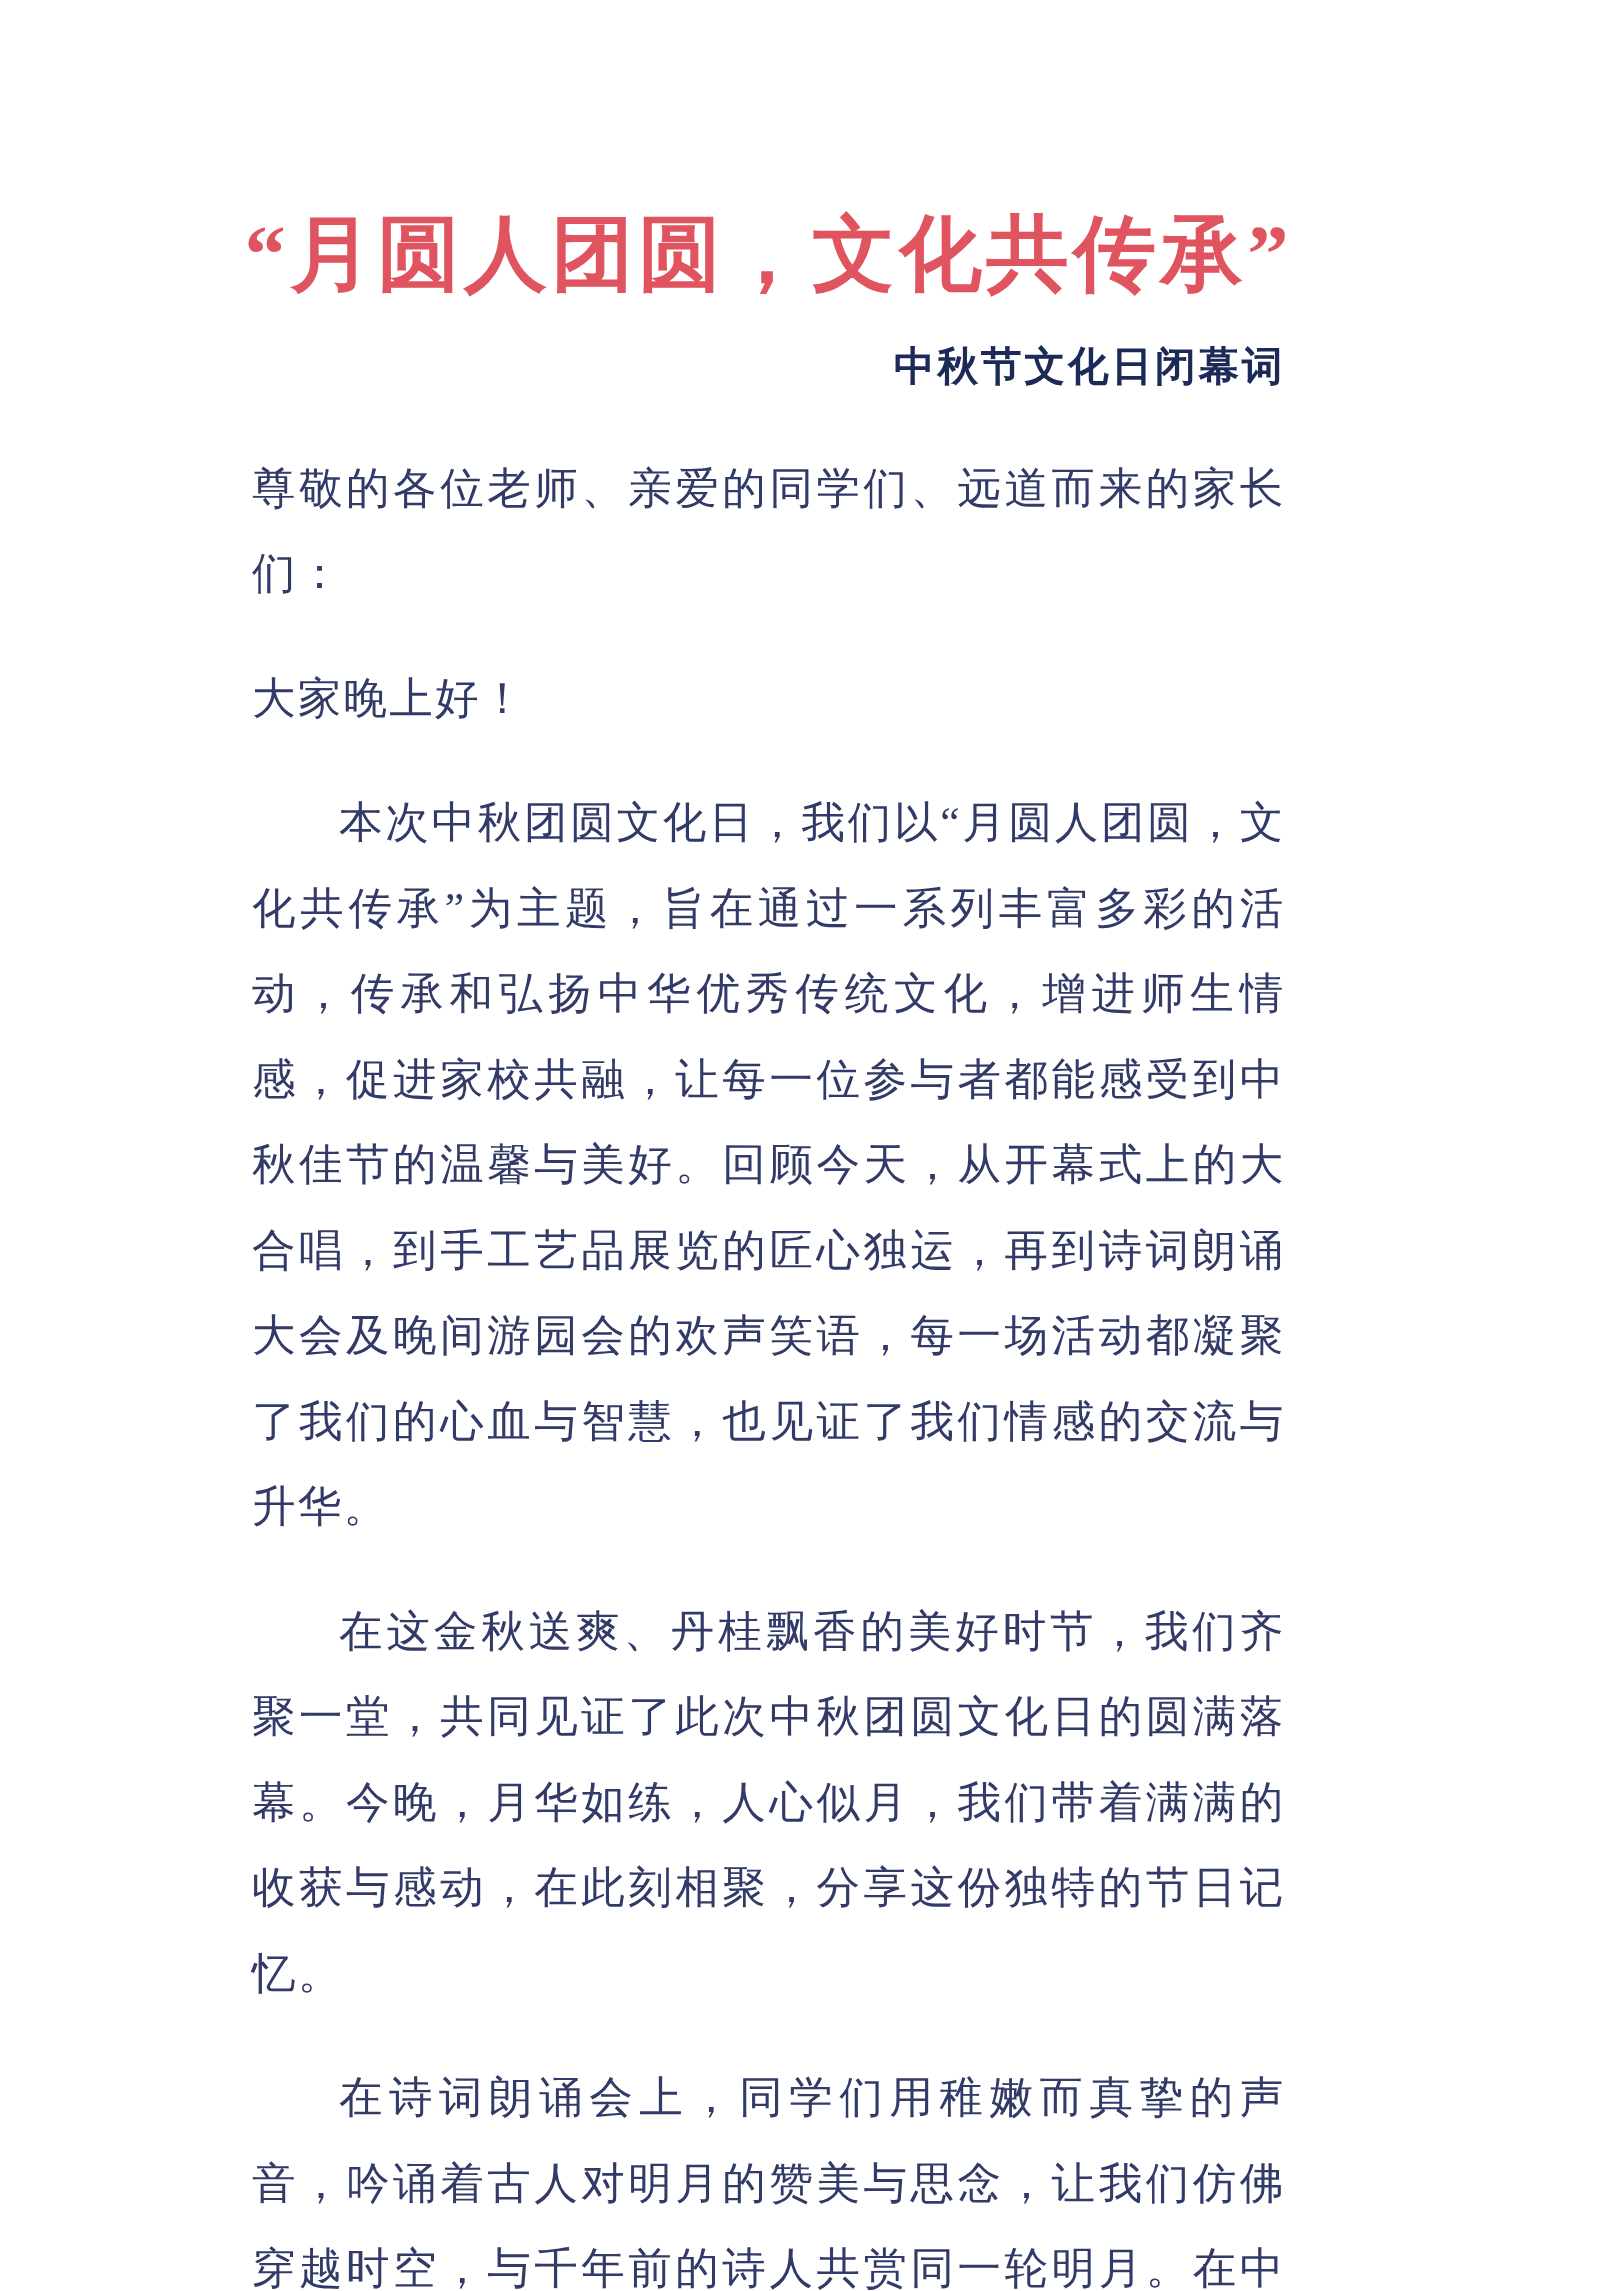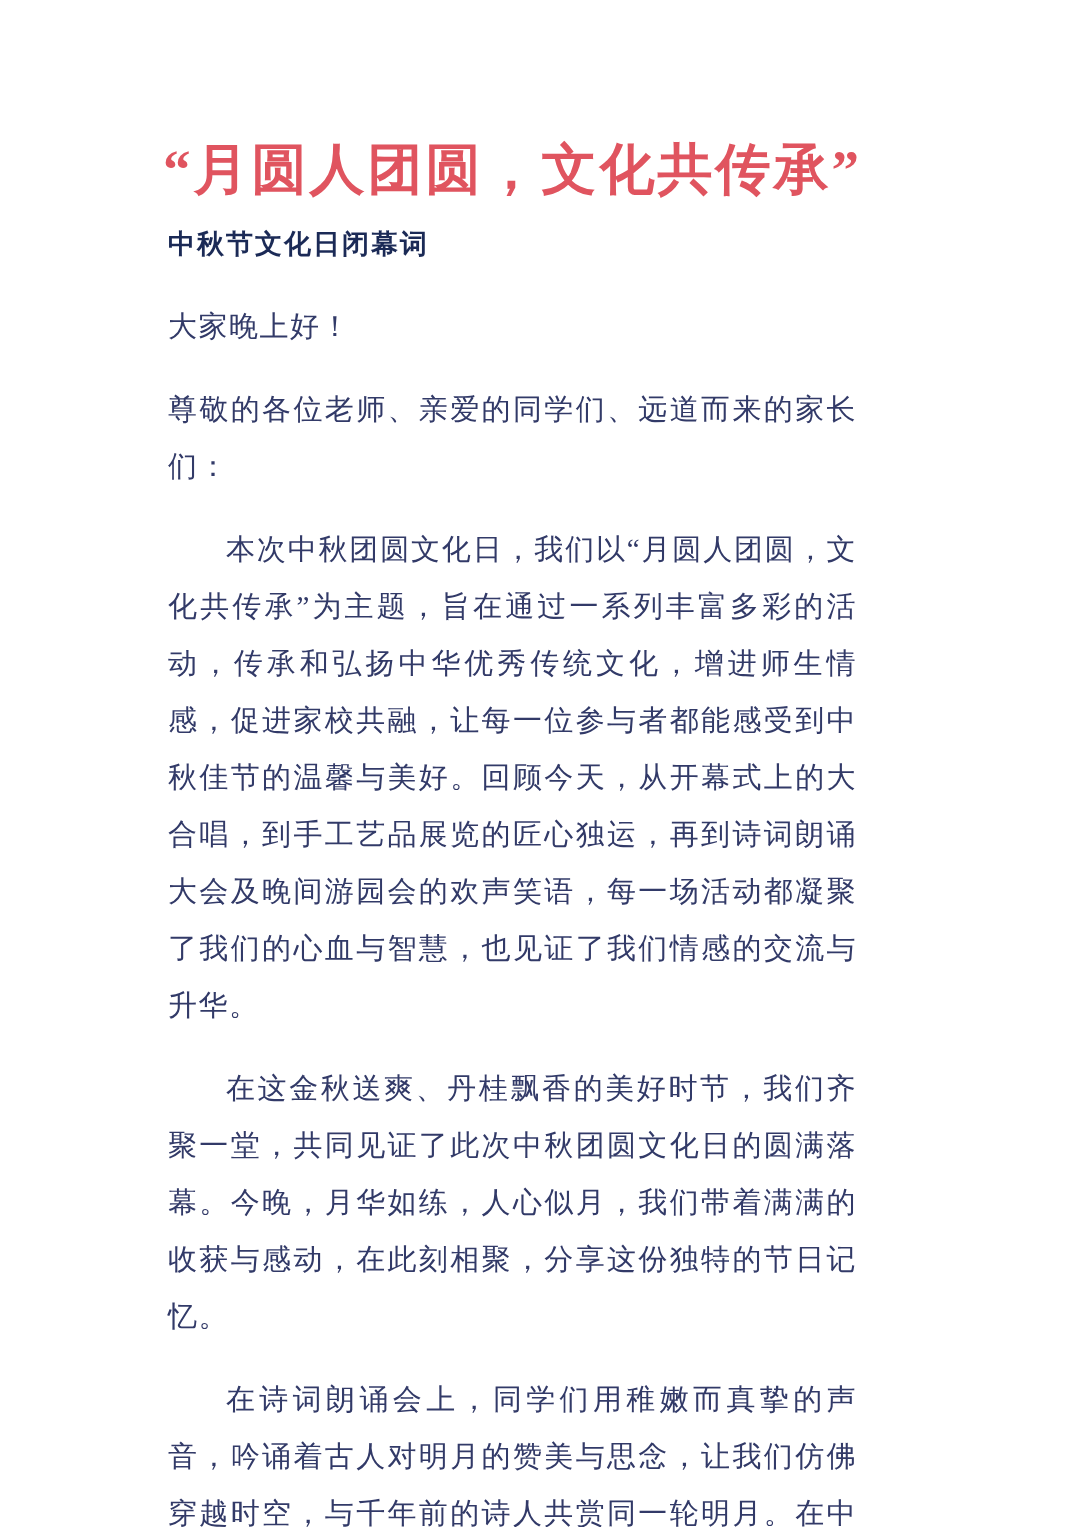--- a/index.html
+++ b/index.html
@@ -22,21 +22,21 @@
     text-align: center;
     color: #e0545f;
     letter-spacing: 3px;
     line-height: 68px;
     margin: 0 -20px 22px -20px; 
     white-space: nowrap;
   }
   .doc-subtitle {
     font-size: 27px;
     font-weight: bold;
-    text-align: left;
+    text-align: right;
     color: #1b2a56;
     letter-spacing: 2px;
     line-height: 36px;
     margin-bottom: 36px;
   }
   .para {
     font-size: 29px;
     color: #323a68;
     line-height: 57px;
     letter-spacing: 1.5px;
@@ -48,22 +48,22 @@
   }
 </style>
 </head>
 <body>
 
 <div class="page">
   <h1 class="doc-title">“月圆人团圆，文化共传承”</h1>
 
   <h2 class="doc-subtitle">中秋节文化日闭幕词</h2>
 
+  <p class="para">尊敬的各位老师、亲爱的同学们、远道而来的家长们：</p>
+
   <p class="para">大家晚上好！</p>
-
-  <p class="para">尊敬的各位老师、亲爱的同学们、远道而来的家长们：</p>
 
   <p class="para indent">本次中秋团圆文化日，我们以“月圆人团圆，文化共传承”为主题，旨在通过一系列丰富多彩的活动，传承和弘扬中华优秀传统文化，增进师生情感，促进家校共融，让每一位参与者都能感受到中秋佳节的温馨与美好。回顾今天，从开幕式上的大合唱，到手工艺品展览的匠心独运，再到诗词朗诵大会及晚间游园会的欢声笑语，每一场活动都凝聚了我们的心血与智慧，也见证了我们情感的交流与升华。</p>
 
   <p class="para indent">在这金秋送爽、丹桂飘香的美好时节，我们齐聚一堂，共同见证了此次中秋团圆文化日的圆满落幕。今晚，月华如练，人心似月，我们带着满满的收获与感动，在此刻相聚，分享这份独特的节日记忆。</p>
 
   <p class="para indent">在诗词朗诵会上，同学们用稚嫩而真挚的声音，吟诵着古人对明月的赞美与思念，让我们仿佛穿越时空，与千年前的诗人共赏同一轮明月。在中秋手工艺品制作过程中，大家不仅学会了传统手工艺，更是在动手实践中体会到了中秋团圆的意义。看着一个个形态各异的手工艺品从自己手中诞生，那份成就感与喜悦之</p>
 </div>
 
 </body></html>

